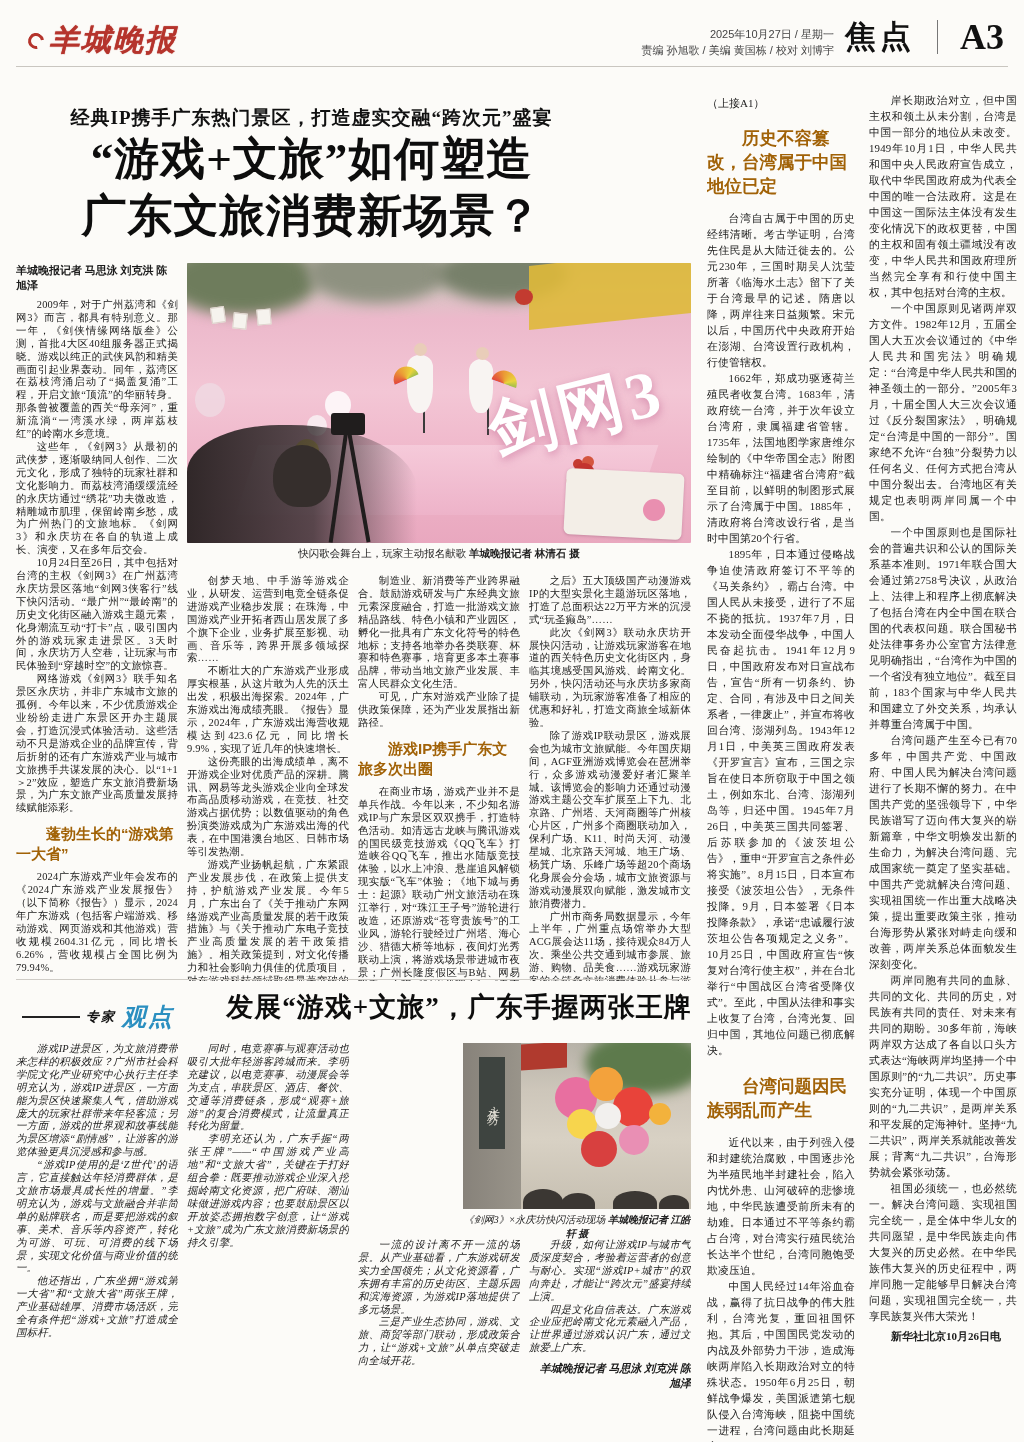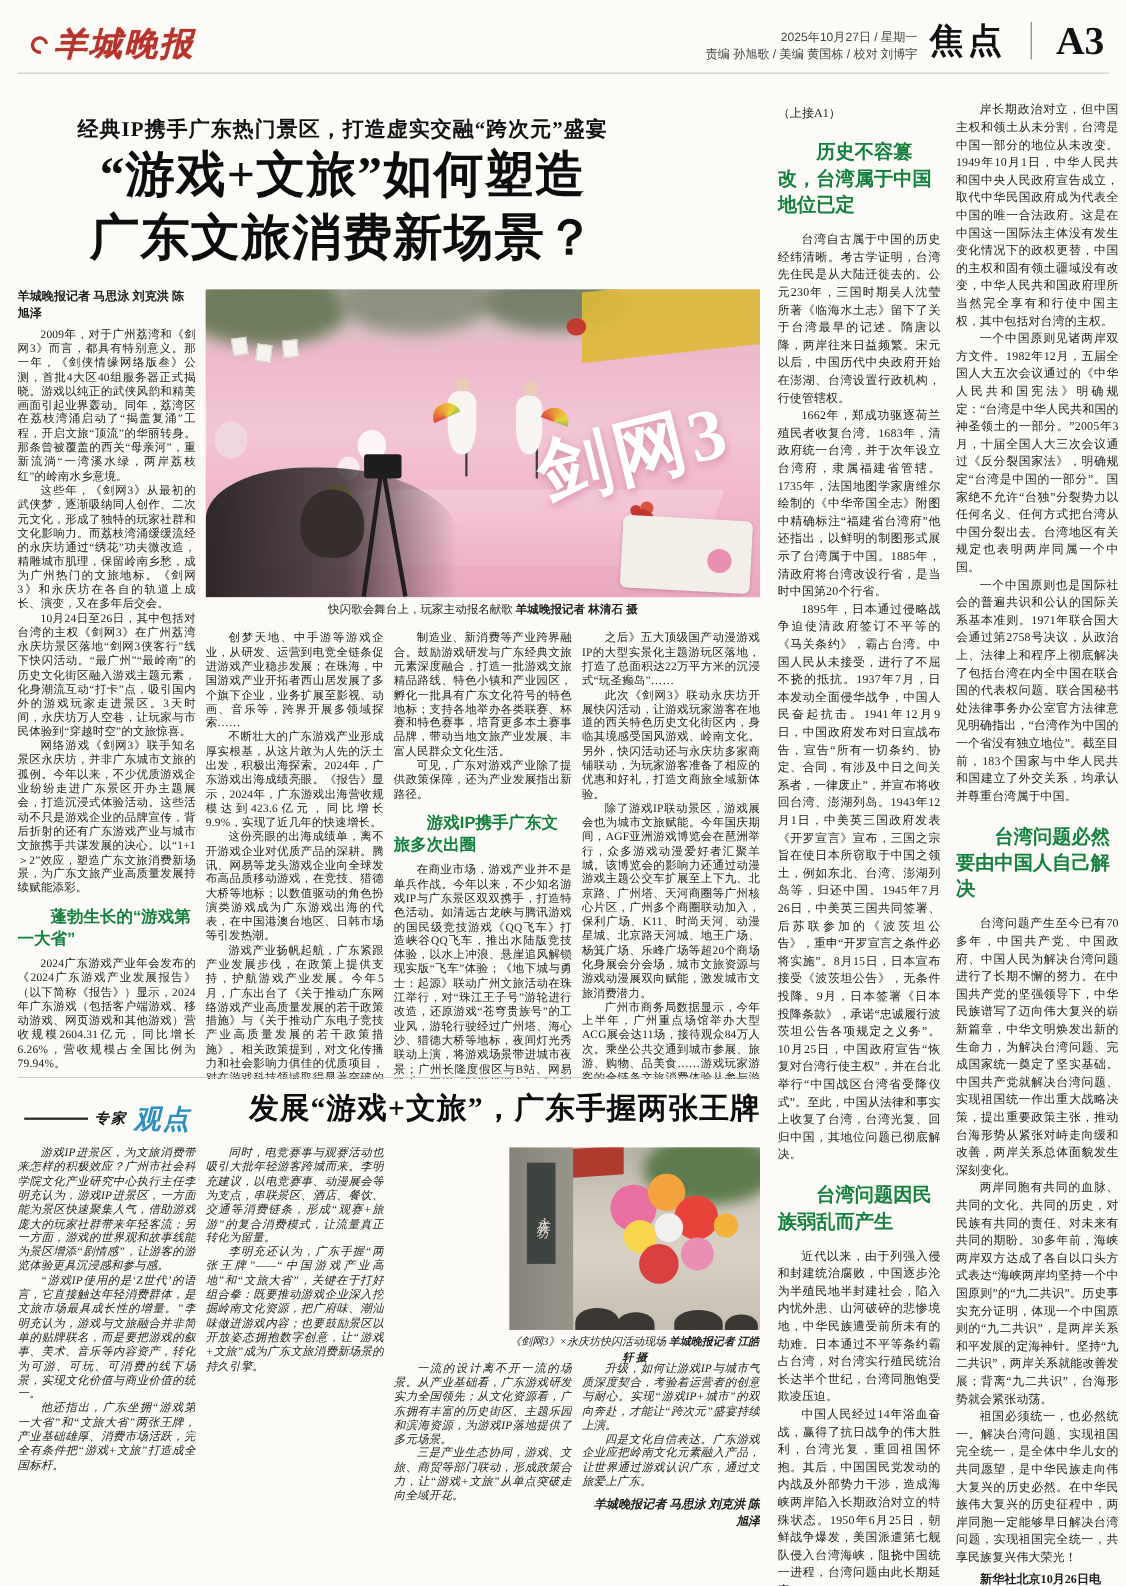--- a/index.html
+++ b/index.html
@@ -26,21 +26,21 @@
   .bigtitle{position:absolute;left:0;right:90px;top:40px;text-align:center;font-weight:900;color:#0d0d0d;
             font-size:45px;line-height:57px;letter-spacing:1px;font-family:"Liberation Serif",serif;}
   .columns{position:absolute;left:0;top:172px;width:675px;height:718px;display:flex;gap:9px;overflow:hidden;}
   .col{width:162px;flex:0 0 162px;overflow:hidden;}
   .col.padded{padding-top:312px;}
   .para{margin:0;font-size:10.4px;line-height:12.9px;text-align:justify;text-indent:2em;letter-spacing:.2px;color:#1b1b1b;}
   .by{margin:0 0 6px 0;font-size:11px;line-height:15px;font-weight:bold;text-indent:0;}
   .byr{margin:6px 0 0 0;font-size:11px;line-height:15px;font-weight:bold;text-indent:0;text-align:right;}
   .note{margin:0 0 10px 0;font-size:10.5px;line-height:14px;text-indent:0;color:#222;}
   .sign{margin:4px 0 0 0;font-size:11px;line-height:16px;font-weight:bold;text-indent:2em;}
-  .subhead{font-family:"Liberation Sans","DejaVu Sans",sans-serif;font-weight:bold;color:#15803d;
+  .subhead{font-family:"Liberation Sans","DejaVu Sans",sans-serif;font-weight:bold;color:#a16207;
            font-size:15px;line-height:20px;margin:9px 0 7px 0;text-indent:2em;}
 
   
   .photo1{position:absolute;left:171px;top:0;width:504px;height:280px;overflow:hidden;border-radius:1px;
           background:linear-gradient(180deg,#c9bdb8 0%,#d8c6c4 9%,#ecb9cb 20%,#f3c6d5 46%,#efb5c9 72%,#e9a8bf 100%);}
   .p1-blob{position:absolute;border-radius:50%;filter:blur(7px);}
   .p1-canopy{position:absolute;right:-8px;top:-6px;width:170px;height:64px;background:#dfb93a;transform:skewY(-6deg);opacity:.9;}
   .p1-lantern{position:absolute;right:158px;top:26px;width:18px;height:16px;border-radius:50%;background:#c33b30;}
   .p1-logo{position:absolute;right:26px;top:104px;transform:rotate(-14deg);color:#fff;font-weight:900;
            font-size:66px;font-family:"Liberation Serif",serif;text-shadow:0 3px 8px rgba(190,95,140,.55);letter-spacing:4px;}
@@ -127,21 +127,21 @@
           <p class="para" data-name="paragraph">2009年，对于广州荔湾和《剑网3》而言，都具有特别意义。那一年，《剑侠情缘网络版叁》公测，首批4大区40组服务器正式揭晓。游戏以纯正的武侠风韵和精美画面引起业界轰动。同年，荔湾区在荔枝湾涌启动了“揭盖复涌”工程，开启文旅“顶流”的华丽转身。那条曾被覆盖的西关“母亲河”，重新流淌“一湾溪水绿，两岸荔枝红”的岭南水乡意境。</p>
           <p class="para" data-name="paragraph">这些年，《剑网3》从最初的武侠梦，逐渐吸纳同人创作、二次元文化，形成了独特的玩家社群和文化影响力。而荔枝湾涌缓缓流经的永庆坊通过“绣花”功夫微改造，精雕城市肌理，保留岭南乡愁，成为广州热门的文旅地标。《剑网3》和永庆坊在各自的轨道上成长、演变，又在多年后交会。</p>
           <p class="para" data-name="paragraph">10月24日至26日，其中包括对台湾的主权《剑网3》在广州荔湾永庆坊景区落地“剑网3侠客行”线下快闪活动。“最广州”“最岭南”的历史文化街区融入游戏主题元素，化身潮流互动“打卡”点，吸引国内外的游戏玩家走进景区。3天时间，永庆坊万人空巷，让玩家与市民体验到“穿越时空”的文旅惊喜。</p>
           <p class="para" data-name="paragraph">网络游戏《剑网3》联手知名景区永庆坊，并非广东城市文旅的孤例。今年以来，不少优质游戏企业纷纷走进广东景区开办主题展会，打造沉浸式体验活动。这些活动不只是游戏企业的品牌宣传，背后折射的还有广东游戏产业与城市文旅携手共谋发展的决心。以“1+1＞2”效应，塑造广东文旅消费新场景，为广东文旅产业高质量发展持续赋能添彩。</p>
           <h3 class="subhead" data-name="subhead">蓬勃生长的“游戏第一大省”</h3>
           <p class="para" data-name="paragraph">2024广东游戏产业年会发布的《2024广东游戏产业发展报告》（以下简称《报告》）显示，2024年广东游戏（包括客户端游戏、移动游戏、网页游戏和其他游戏）营收规模2604.31亿元，同比增长6.26%，营收规模占全国比例为79.94%。</p>
         </div>
       <div class="col padded" data-name="article-column-2">
           <p class="para" data-name="paragraph">创梦天地、中手游等游戏企业，从研发、运营到电竞全链条促进游戏产业稳步发展；在珠海，中国游戏产业开拓者西山居发展了多个旗下企业，业务扩展至影视、动画、音乐等，跨界开展多领域探索……</p>
           <p class="para" data-name="paragraph">不断壮大的广东游戏产业形成厚实根基，从这片敢为人先的沃土出发，积极出海探索。2024年，广东游戏出海成绩亮眼。《报告》显示，2024年，广东游戏出海营收规模达到423.6亿元，同比增长9.9%，实现了近几年的快速增长。</p>
-          <p class="para" data-name="paragraph">这份亮眼的出海成绩单，离不开游戏企业对优质产品的深耕。腾讯、网易等龙头游戏企业向全球发布高品质移动游戏，在竞技、猎德大桥等地标；以数值驱动的角色扮演类游戏成为广东游戏出海的代表，在中国港澳台地区、日韩市场等引发热潮。</p>
+          <p class="para" data-name="paragraph">这份亮眼的出海成绩单，离不开游戏企业对优质产品的深耕。腾讯、网易等龙头游戏企业向全球发布高品质移动游戏，在竞技、社交游戏占据优势；以数值驱动的角色扮演类游戏成为广东游戏出海的代表，在中国港澳台地区、日韩市场等引发热潮。</p>
           <p class="para" data-name="paragraph">游戏产业扬帆起航，广东紧跟产业发展步伐，在政策上提供支持，护航游戏产业发展。今年5月，广东出台了《关于推动广东网络游戏产业高质量发展的若干政策措施》与《关于推动广东电子竞技产业高质量发展的若干政策措施》。相关政策提到，对文化传播力和社会影响力俱佳的优质项目，对在游戏科技领域取得显著突破的优质项目，给予最高500万元的一次性扶持奖励。</p>
         </div>
       <div class="col padded" data-name="article-column-3">
           <p class="para" data-name="paragraph">制造业、新消费等产业跨界融合。鼓励游戏研发与广东经典文旅元素深度融合，打造一批游戏文旅精品路线、特色小镇和产业园区，孵化一批具有广东文化符号的特色地标；支持各地举办各类联赛、杯赛和特色赛事，培育更多本土赛事品牌，带动当地文旅产业发展、丰富人民群众文化生活。</p>
           <p class="para" data-name="paragraph">可见，广东对游戏产业除了提供政策保障，还为产业发展指出新路径。</p>
           <h3 class="subhead" data-name="subhead">游戏IP携手广东文旅多次出圈</h3>
           <p class="para" data-name="paragraph">在商业市场，游戏产业并不是单兵作战。今年以来，不少知名游戏IP与广东景区双双携手，打造特色活动。如清远古龙峡与腾讯游戏的国民级竞技游戏《QQ飞车》打造峡谷QQ飞车，推出水陆版竞技体验，以水上冲浪、悬崖追风解锁现实版“飞车”体验；《地下城与勇士：起源》联动广州文旅活动在珠江举行，对“珠江王子号”游轮进行改造，还原游戏“苍穹贵族号”的工业风，游轮行驶经过广州塔、海心沙、猎德大桥等地标，夜间灯光秀联动上演，将游戏场景带进城市夜景；广州长隆度假区与B站、网易联手，实现《时光代理人》《天官赐福》《牧神记》《阴阳师》《明日</p>
         </div>
       <div class="col padded" data-name="article-column-4">
           <p class="para" data-name="paragraph">之后》五大顶级国产动漫游戏IP的大型实景化主题游玩区落地，打造了总面积达22万平方米的沉浸式“玩圣癫岛”……</p>
@@ -242,31 +242,30 @@
         </div>
       </div>
     </div>
   </div>
 
   <div class="right-zone" data-name="taiwan-article">
     <div class="tcol" data-name="taiwan-column-1">
         <p class="note" data-name="continued-note">（上接A1）</p>
         <h3 class="subhead" data-name="subhead">历史不容篡改，台湾属于中国地位已定</h3>
         <p class="para" data-name="paragraph">台湾自古属于中国的历史经纬清晰。考古学证明，台湾先住民是从大陆迁徙去的。公元230年，三国时期吴人沈莹所著《临海水土志》留下了关于台湾最早的记述。隋唐以降，两岸往来日益频繁。宋元以后，中国历代中央政府开始在澎湖、台湾设置行政机构，行使管辖权。</p>
-        <p class="para" data-name="paragraph">1662年，郑成功驱逐荷兰殖民者收复台湾。1683年，清政府统一台湾，并于次年设立台湾府，隶属福建省管辖。1735年，法国地图学家唐维尔绘制的《中华帝国全志》附图中精确标注“福建省台湾府”他还指出，以鲜明的制图形式展示了台湾属于中国。1885年，清政府将台湾改设行省，是当时中国第20个行省。</p>
+        <p class="para" data-name="paragraph">1662年，郑成功驱逐荷兰殖民者收复台湾。1683年，清政府统一台湾，并于次年设立台湾府，隶属福建省管辖。1735年，法国地图学家唐维尔绘制的《中华帝国全志》附图中精确标注“福建省台湾府”截至目前，以鲜明的制图形式展示了台湾属于中国。1885年，清政府将台湾改设行省，是当时中国第20个行省。</p>
         <p class="para" data-name="paragraph">1895年，日本通过侵略战争迫使清政府签订不平等的《马关条约》，霸占台湾。中国人民从未接受，进行了不屈不挠的抵抗。1937年7月，日本发动全面侵华战争，中国人民奋起抗击。1941年12月9日，中国政府发布对日宣战布告，宣告“所有一切条约、协定、合同，有涉及中日之间关系者，一律废止”，并宣布将收回台湾、澎湖列岛。1943年12月1日，中美英三国政府发表《开罗宣言》宣布，三国之宗旨在使日本所窃取于中国之领土，例如东北、台湾、澎湖列岛等，归还中国。1945年7月26日，中美英三国共同签署、后苏联参加的《波茨坦公告》，重申“开罗宣言之条件必将实施”。8月15日，日本宣布接受《波茨坦公告》，无条件投降。9月，日本签署《日本投降条款》，承诺“忠诚履行波茨坦公告各项规定之义务”。10月25日，中国政府宣告“恢复对台湾行使主权”，并在台北举行“中国战区台湾省受降仪式”。至此，中国从法律和事实上收复了台湾，台湾光复、回归中国，其地位问题已彻底解决。</p>
         <h3 class="subhead" data-name="subhead">台湾问题因民族弱乱而产生</h3>
         <p class="para" data-name="paragraph">近代以来，由于列强入侵和封建统治腐败，中国逐步沦为半殖民地半封建社会，陷入内忧外患、山河破碎的悲惨境地，中华民族遭受前所未有的劫难。日本通过不平等条约霸占台湾，对台湾实行殖民统治长达半个世纪，台湾同胞饱受欺凌压迫。</p>
         <p class="para" data-name="paragraph">中国人民经过14年浴血奋战，赢得了抗日战争的伟大胜利，台湾光复，重回祖国怀抱。其后，中国国民党发动的内战及外部势力干涉，造成海峡两岸陷入长期政治对立的特殊状态。1950年6月25日，朝鲜战争爆发，美国派遣第七舰队侵入台湾海峡，阻挠中国统一进程，台湾问题由此长期延宕。</p>
       </div>
     <div class="tcol" data-name="taiwan-column-2">
         <p class="para" data-name="paragraph">岸长期政治对立，但中国主权和领土从未分割，台湾是中国一部分的地位从未改变。1949年10月1日，中华人民共和国中央人民政府宣告成立，取代中华民国政府成为代表全中国的唯一合法政府。这是在中国这一国际法主体没有发生变化情况下的政权更替，中国的主权和固有领土疆域没有改变，中华人民共和国政府理所当然完全享有和行使中国主权，其中包括对台湾的主权。</p>
         <p class="para" data-name="paragraph">一个中国原则见诸两岸双方文件。1982年12月，五届全国人大五次会议通过的《中华人民共和国宪法》明确规定：“台湾是中华人民共和国的神圣领土的一部分。”2005年3月，十届全国人大三次会议通过《反分裂国家法》，明确规定“台湾是中国的一部分”。国家绝不允许“台独”分裂势力以任何名义、任何方式把台湾从中国分裂出去。台湾地区有关规定也表明两岸同属一个中国。</p>
         <p class="para" data-name="paragraph">一个中国原则也是国际社会的普遍共识和公认的国际关系基本准则。1971年联合国大会通过第2758号决议，从政治上、法律上和程序上彻底解决了包括台湾在内全中国在联合国的代表权问题。联合国秘书处法律事务办公室官方法律意见明确指出，“台湾作为中国的一个省没有独立地位”。截至目前，183个国家与中华人民共和国建立了外交关系，均承认并尊重台湾属于中国。</p>
-        <h3 class="subhead" data-name="subhead">台湾问题必然要由中国人自己解决</h3>
         <p class="para" data-name="paragraph">台湾问题产生至今已有70多年，中国共产党、中国政府、中国人民为解决台湾问题进行了长期不懈的努力。在中国共产党的坚强领导下，中华民族谱写了迈向伟大复兴的崭新篇章，中华文明焕发出新的生命力，为解决台湾问题、完成国家统一奠定了坚实基础。中国共产党就解决台湾问题、实现祖国统一作出重大战略决策，提出重要政策主张，推动台海形势从紧张对峙走向缓和改善，两岸关系总体面貌发生深刻变化。</p>
         <p class="para" data-name="paragraph">两岸同胞有共同的血脉、共同的文化、共同的历史，对民族有共同的责任、对未来有共同的期盼。30多年前，海峡两岸双方达成了各自以口头方式表达“海峡两岸均坚持一个中国原则”的“九二共识”。历史事实充分证明，体现一个中国原则的“九二共识”，是两岸关系和平发展的定海神针。坚持“九二共识”，两岸关系就能改善发展；背离“九二共识”，台海形势就会紧张动荡。</p>
         <p class="para" data-name="paragraph">祖国必须统一，也必然统一。解决台湾问题、实现祖国完全统一，是全体中华儿女的共同愿望，是中华民族走向伟大复兴的历史必然。在中华民族伟大复兴的历史征程中，两岸同胞一定能够早日解决台湾问题，实现祖国完全统一，共享民族复兴伟大荣光！</p>
         <p class="sign" data-name="wire-sign">新华社北京10月26日电</p>
       </div>
   </div>
 
 </div>
 
 </body></html>

